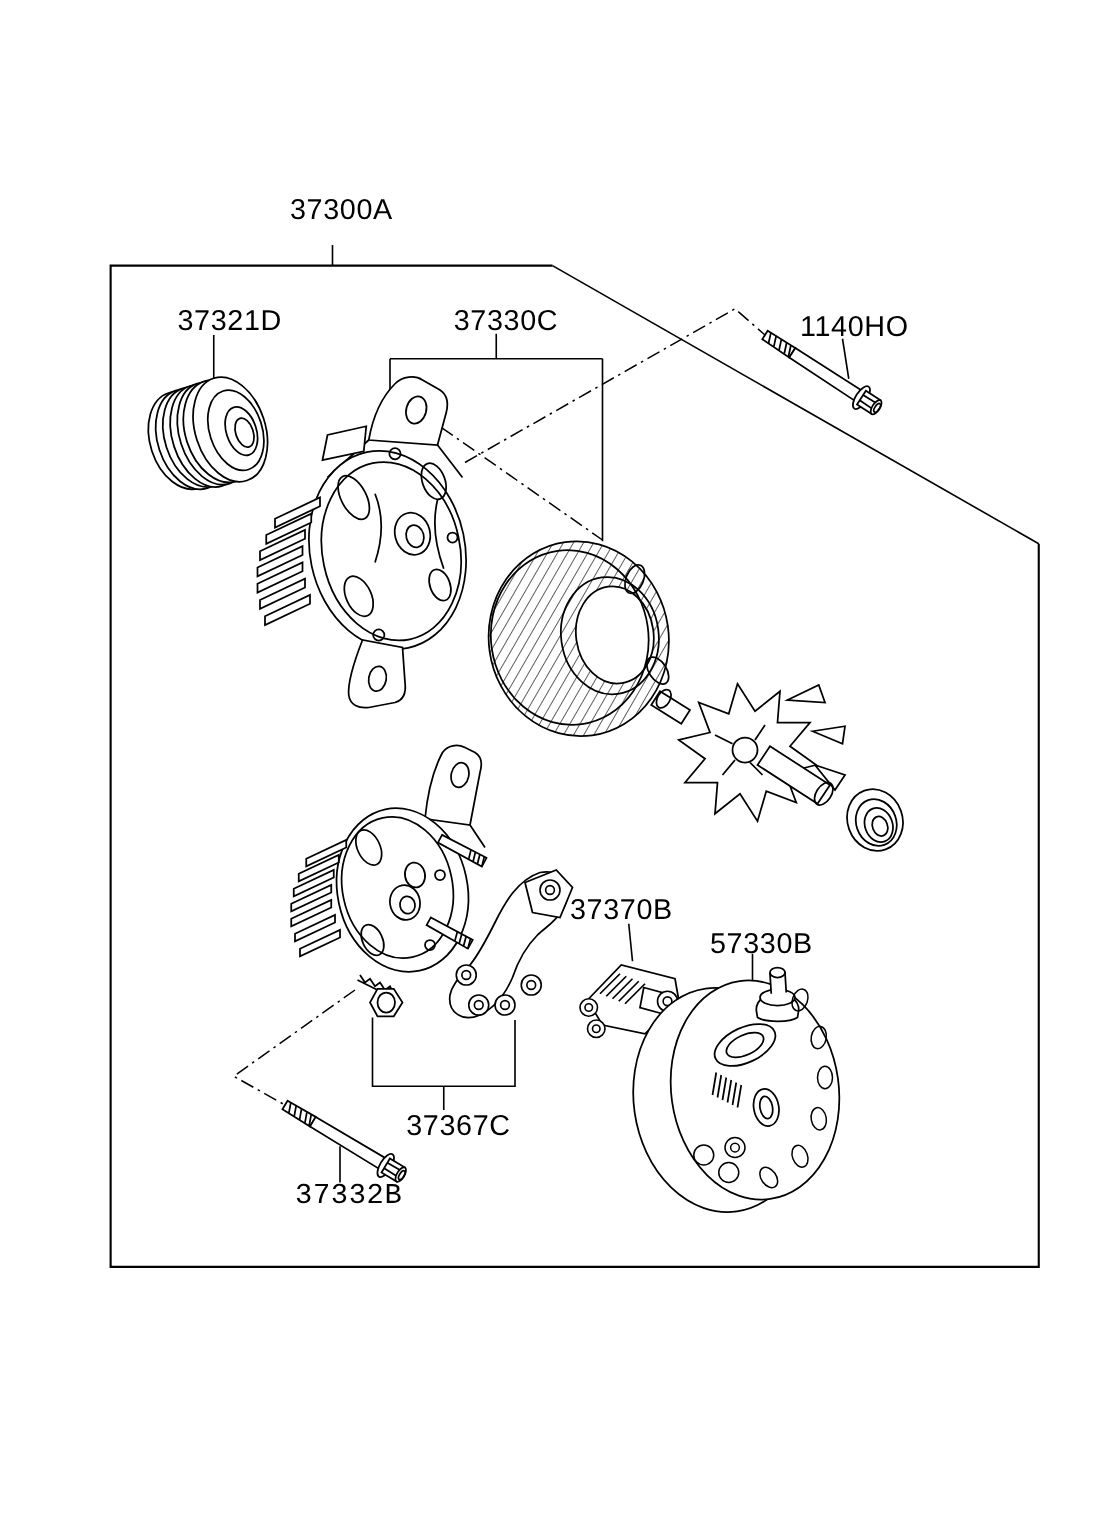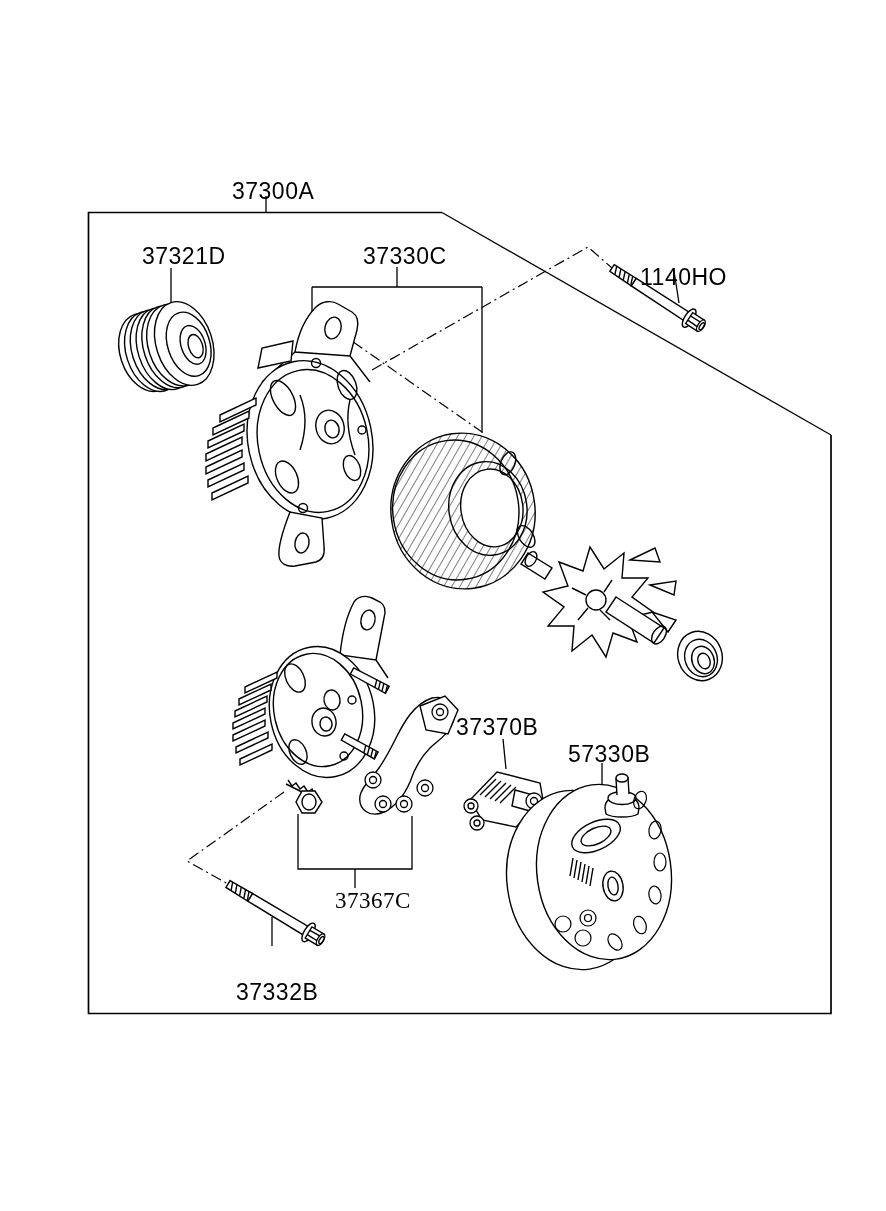--- a/index.html
+++ b/index.html
@@ -235,22 +235,22 @@
     <path class="lwf" d="M 26,-4.5 L 94,-5 L 94,5 L 26,4.5 Z"></path>
     <ellipse class="lwf" cx="94" cy="0" rx="4.5" ry="10.5"></ellipse>
     <path class="lwf" d="M 94,-6.5 L 108,-6.5 L 108,6.5 L 94,6.5 Z"></path>
     <path class="lw" d="M 94,-2.5 L 108,-2.8 M 94,2.5 L 108,2.8"></path>
     <ellipse class="lwf" cx="108" cy="0" rx="3" ry="6.5"></ellipse>
     <ellipse class="lw" cx="109" cy="0" rx="1.8" ry="4"></ellipse>
   </g>
 
 </svg>
 
-<div class="part-label" style="left:232px;top:180px;">37300A</div>
+<div class="part-label" style="left:232px;top:156px;">37300A</div>
 <div class="part-label" style="left:142px;top:245px;">37321D</div>
 <div class="part-label" style="left:363px;top:245px;">37330C</div>
-<div class="part-label" style="left:640px;top:250px;margin-top:16px;">1140HO</div>
+<div class="part-label" style="left:640px;top:250px;">1140HO</div>
 <div class="part-label" style="left:456px;top:716px;">37370B</div>
 <div class="part-label" style="left:568px;top:743px;">57330B</div>
-<div class="part-label" style="left:335px;top:889px;font-family:Liberation Serif, serif;">37367C</div>
-<div class="part-label" style="left:236px;top:981px;">37332B</div>
+<div class="part-label" style="left:325px;top:889px;">37367C</div>
+<div class="part-label" style="left:236px;top:945px;font-family:Liberation Mono, monospace;">37332B</div>
 
 </div>
 
 </body></html>

